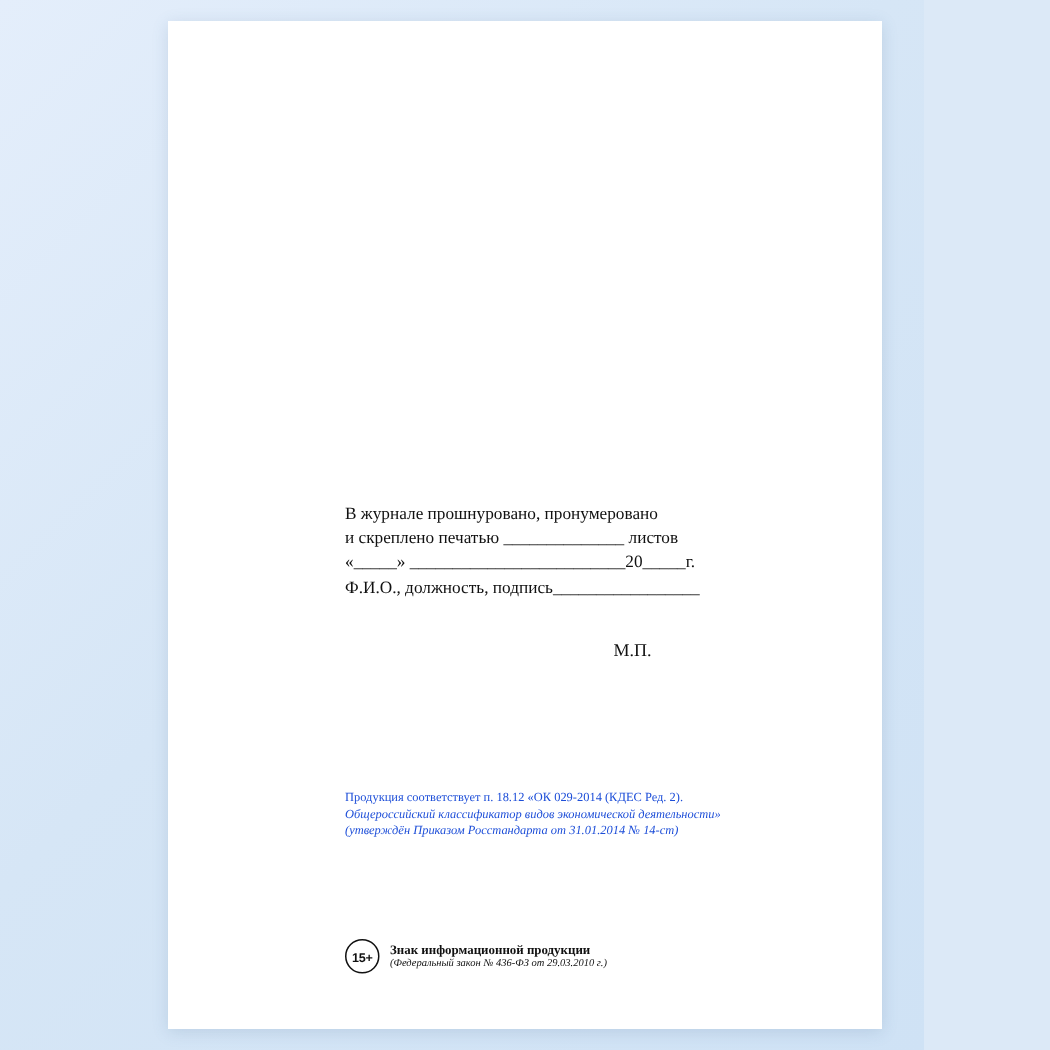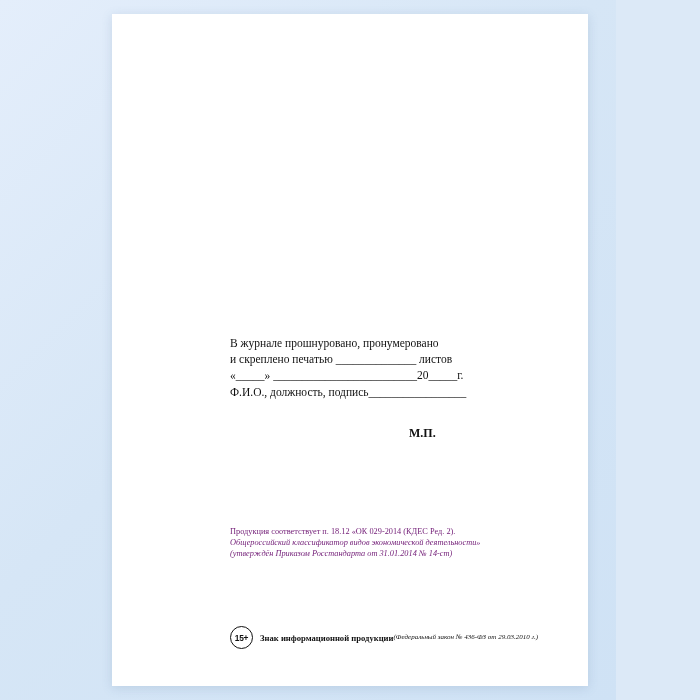--- a/index.html
+++ b/index.html
@@ -39,28 +39,27 @@
   }
   .seal-block .ln {
     white-space: nowrap;
   }
   .mp {
     position: absolute;
     left: 297px;
     top: 412px;
     font-size: 12px;
     color: #111;
-    font-weight: bold;
   }
   .legal {
     position: absolute;
     left: 118px;
     top: 512px;
     width: 340px;
-    color: #701a75;
+    color: #1d4ed8;
   }
   .legal .para {
     font-size: 8.3px;
     line-height: 11.2px;
     margin-bottom: 12px;
   }
   .legal .para.tight {
     margin-bottom: 11px;
   }
   .legal .l2, .legal .l3 {
@@ -83,21 +82,21 @@
     align-items: center;
     justify-content: center;
     font-size: 8.4px;
     font-weight: bold;
     font-family: "Liberation Sans", sans-serif;
     color: #111;
     letter-spacing: -0.2px;
   }
   .age-texts {
     display: flex;
-    flex-direction: row;
+    flex-direction: column;
     justify-content: flex-end;
   }
   .age-title {
     font-size: 8.6px;
     font-weight: bold;
     line-height: 10px;
     color: #111;
   }
   .age-sub {
     font-size: 7px;

